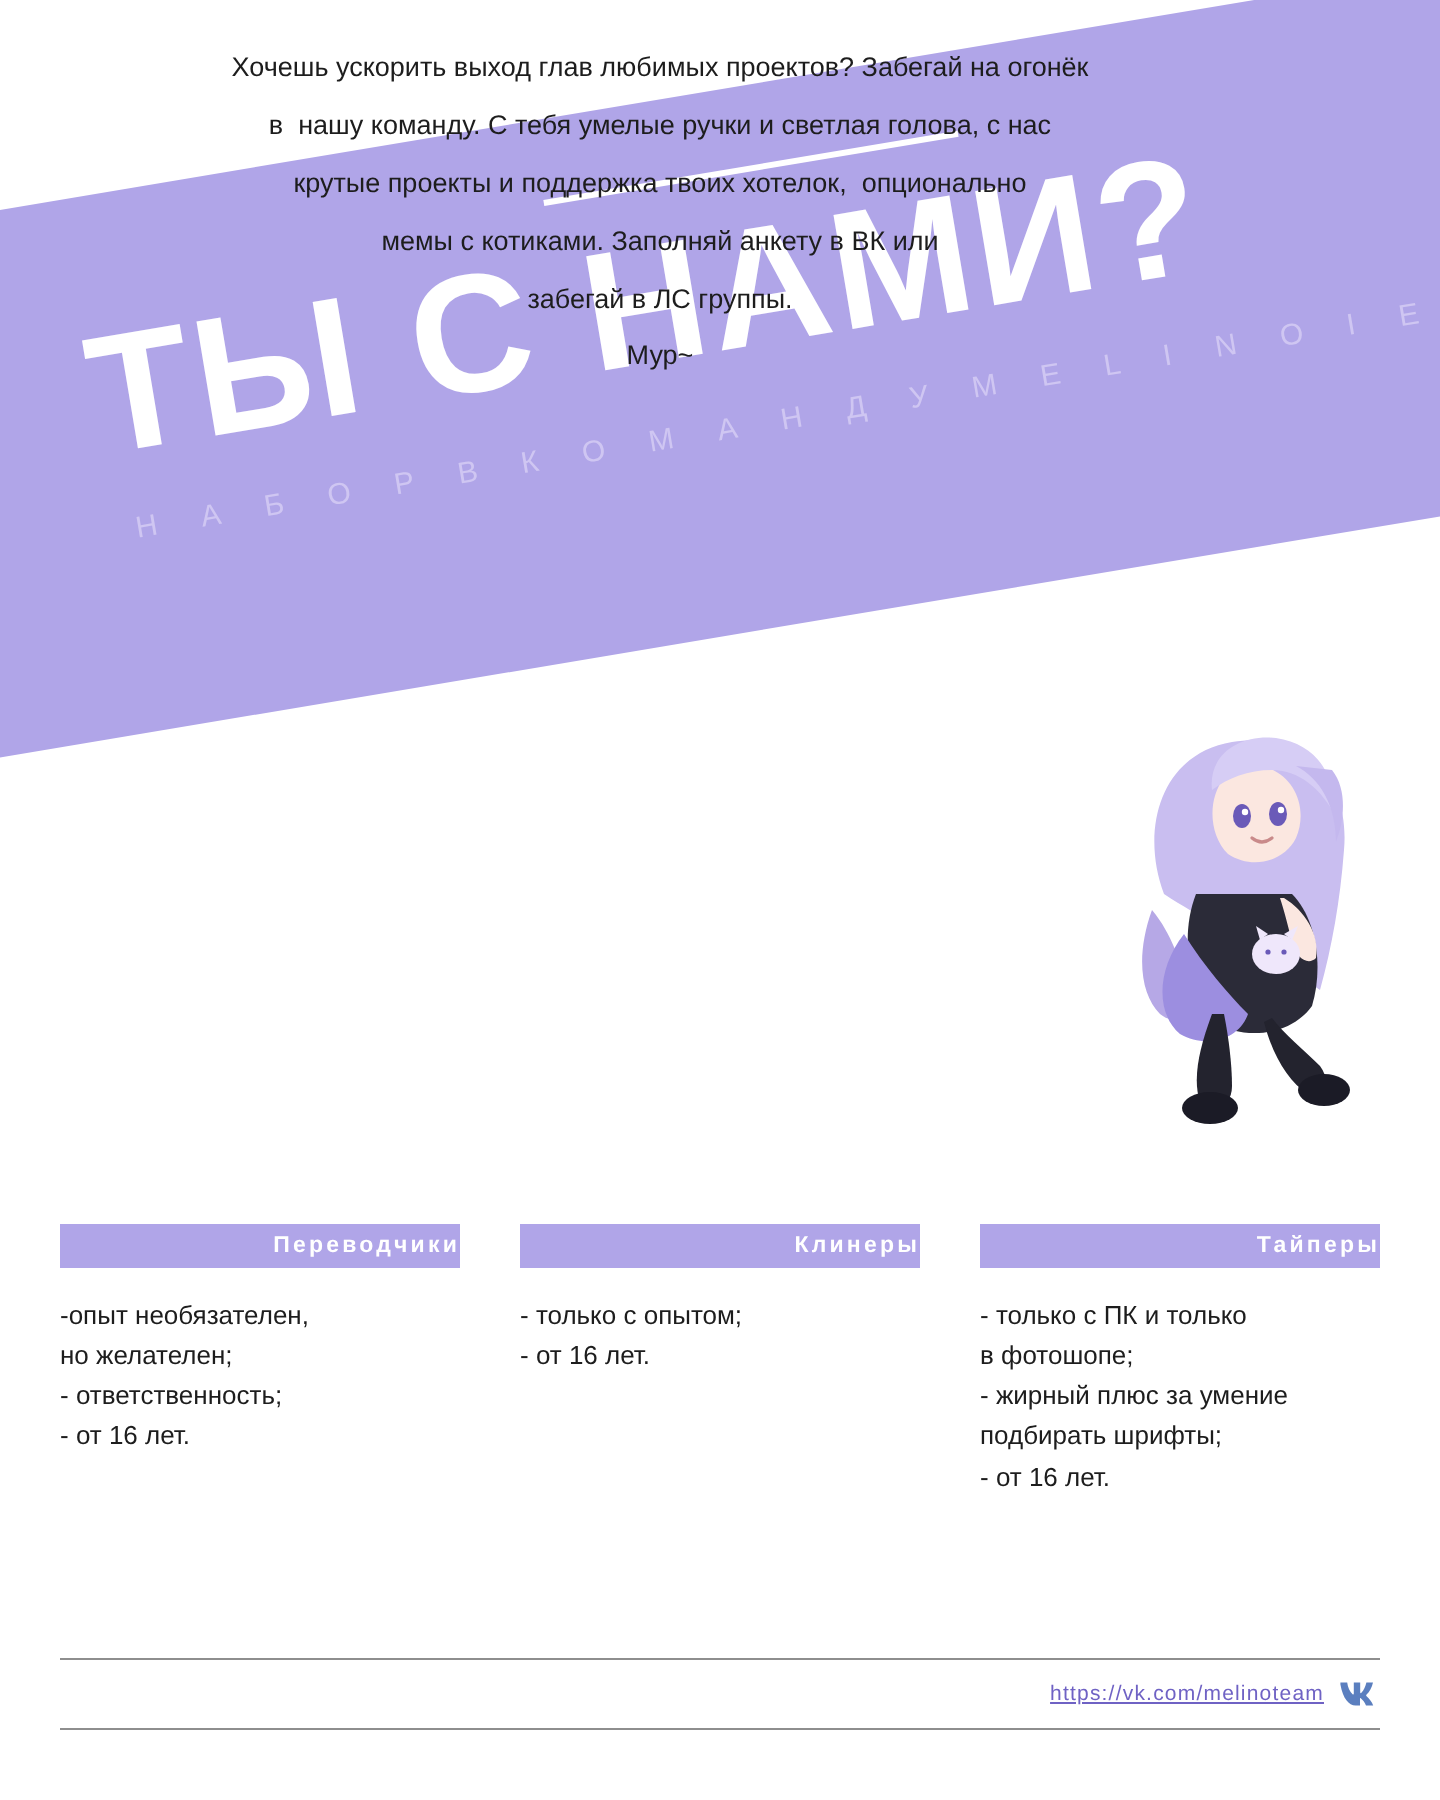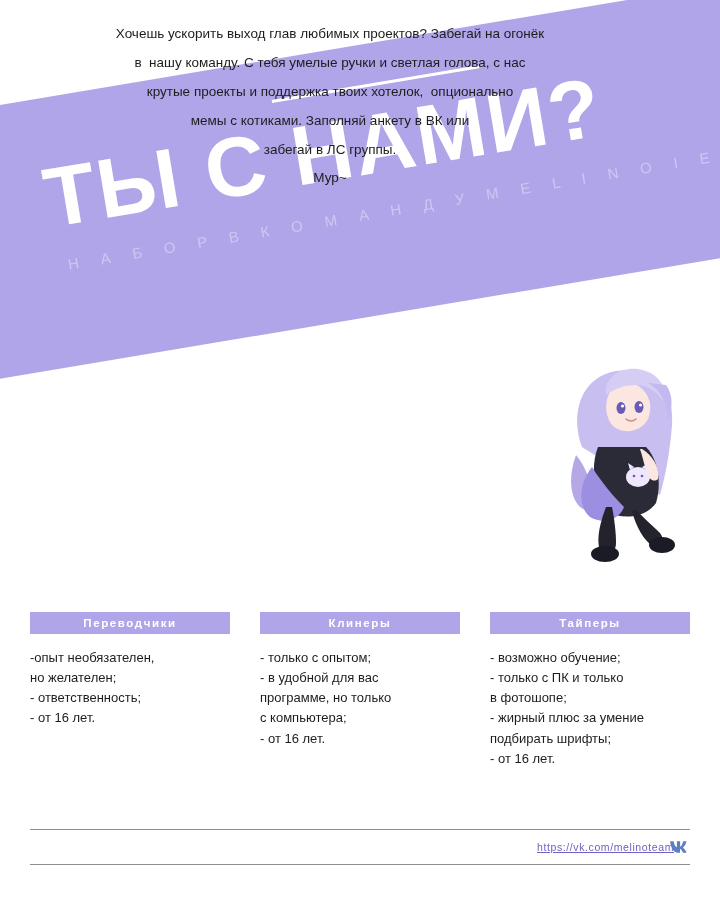--- a/index.html
+++ b/index.html
@@ -120,21 +120,21 @@
     gap: 30px;
     z-index: 30;
   }
   .col { width: 200px; }
   .col-head {
     background: #b0a5e8;
     color: #ffffff;
     font-size: 11.5px;
     font-weight: bold;
     letter-spacing: 1.6px;
-    text-align: center;
+    text-align: right;
     padding: 5px 0 5px 0;
     margin-bottom: 14px;
   }
   .col ul {
     list-style: none;
     margin: 0;
     padding: 0;
   }
   .col li {
     font-size: 13px;
@@ -150,21 +150,21 @@
     width: 660px;
     height: 1px;
     background: #8e8e8e;
     z-index: 30;
   }
   .footer-rule.r1 { top: 829px; }
   .footer-rule.r2 { top: 864px; }
 
   .footer-link {
     position: absolute;
-    right: 46px;
+    right: 58px;
     top: 841px;
     font-size: 10.5px;
     color: #6f62c4;
     letter-spacing: 0.6px;
     z-index: 30;
   }
   .vk-icon {
     position: absolute;
     right: 28px;
     top: 838px;
@@ -242,31 +242,27 @@
 но желателен;</li>
         <li>- ответственность;</li>
         <li>- от 16 лет.</li>
       </ul>
     </div>
 
     <div class="col">
       <div class="col-head">Клинеры</div>
       <ul>
         <li>- только с опытом;</li>
-        <li>- в удобной для вас
-программе, но только
-с компьютера;</li>
         <li>- от 16 лет.</li>
       </ul>
     </div>
 
     <div class="col">
       <div class="col-head">Тайперы</div>
       <ul>
-        <li>- возможно обучение;</li>
         <li>- только с ПК и только
 в фотошопе;</li>
         <li>- жирный плюс за умение
 подбирать шрифты;</li>
         <li>- от 16 лет.</li>
       </ul>
     </div>
 
   </div>
 

